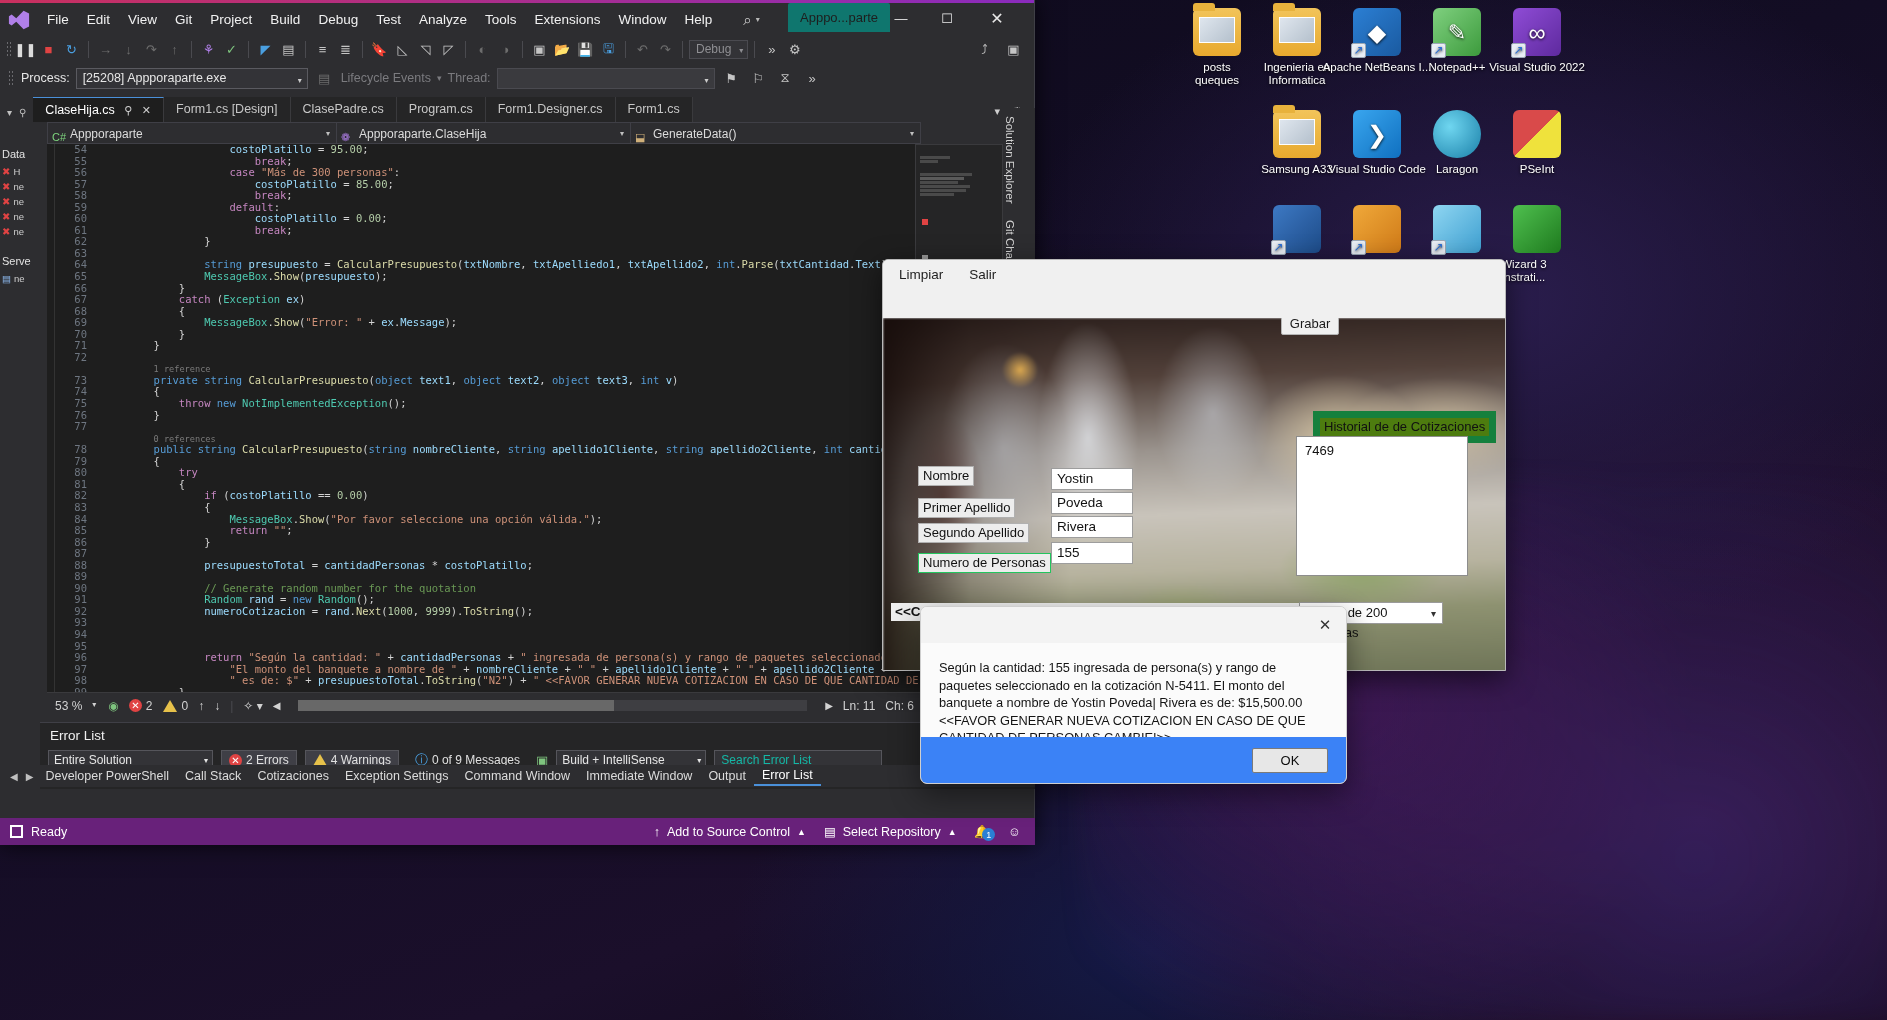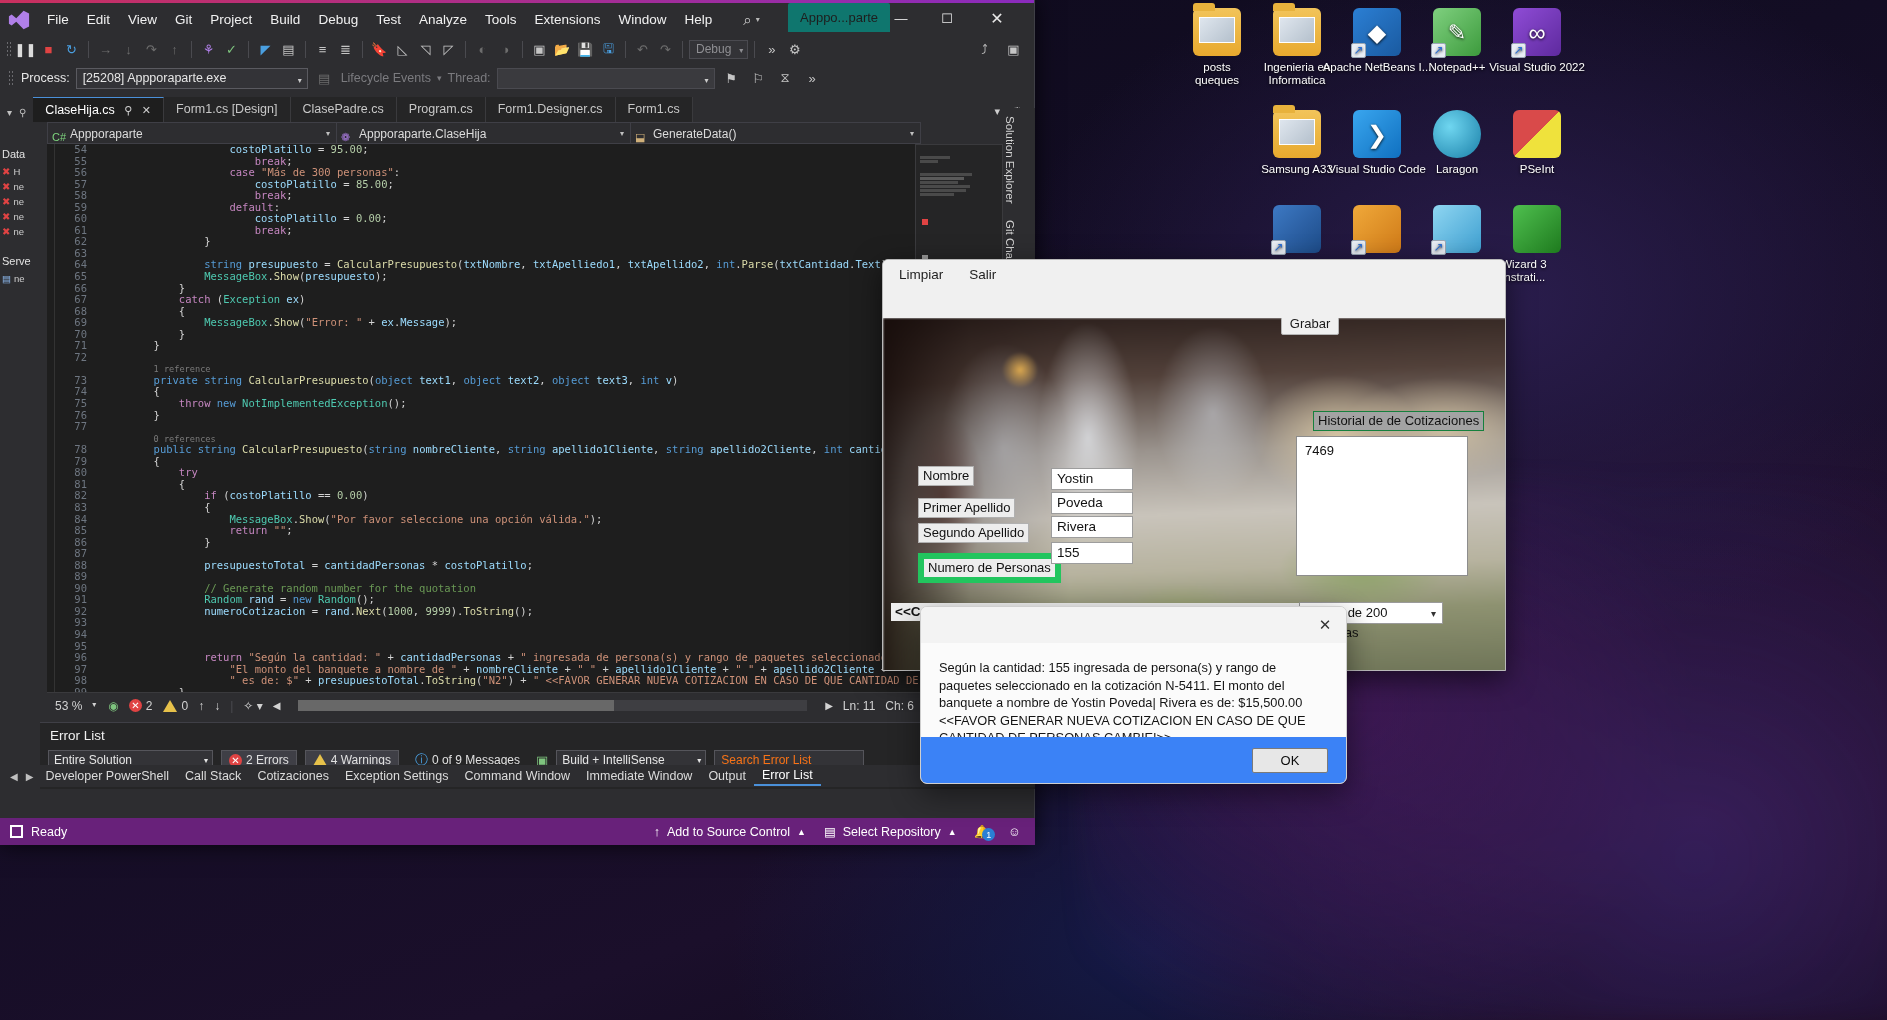--- a/index.html
+++ b/index.html
@@ -194,22 +194,22 @@
   
   #errorlist { position:absolute; left:40px; top:722px; width:995px; height:67px; background:#252526;
     border-top:1px solid #3f3f46; color:#e0e0e0; }
   .el-title { padding:5px 10px; font-size:13.5px; color:#f0f0f0; }
   .el-toolbar { display:flex; align-items:center; gap:8px; padding:2px 8px; font-size:12px;}
   .el-combo { background:#333337;border:1px solid #55555b;color:#e6e6e6;height:20px;line-height:18px;
     padding:0 16px 0 5px; position:relative; font-size:12px;}
   .el-combo:after{content:"▾";position:absolute;right:4px;top:1px;font-size:8px;}
   .el-pill { display:flex;align-items:center;gap:4px;background:#3f3f46;border:1px solid #55555b;
     height:20px;padding:0 7px;font-size:12px;}
-  .el-search { background:#333337;border:1px solid #55555b;color:#f97316;height:20px;line-height:18px;
-    padding:0 6px;font-size:12px;width:150px;}
+  .el-search { background:#333337;border:1px solid #55555b;color:#14b8a6;height:20px;line-height:18px;
+    padding:0 6px;font-size:12px;width:168px;}
 
   
   #btabs { position:absolute; left:0; top:765px; width:1035px; height:22px; display:flex; align-items:center;
     gap:0; background:#2d2d30; font-size:12.5px; color:#dcdcdc; padding-left:6px;}
   #btabs .arrows { color:#bfbfbf; font-size:10px; padding:0 4px; }
   #btabs .bt { padding:2px 8px; }
   #btabs .bt.active { color:#fff; border-bottom:2px solid #4a90d9; }
 
   #btabs2 { position:absolute; left:0; top:789px; width:1035px; height:22px; display:flex; align-items:center;
     gap:14px; background:#2d2d30; font-size:12.5px; color:#dcdcdc; padding-left:8px;}
@@ -657,30 +657,30 @@
     <div class="menu">
       <span>Limpiar</span>
       <span>Salir</span>
     </div>
 
     <div class="canvas">
       <div class="banquet"></div>
 
       <div class="wgbtn" style="left:398px; top:-5px; width:58px; height:22px;">Grabar</div>
 
-      <div class="wglabel" style="left:430px; top:93px; border:1px solid #15803d; background:#a3a3a3;">Historial de de Cotizaciones</div>
+      <div class="wglabel" style="left:430px; top:93px; border:7px solid #15803d; background:#4d7c0f;">Historial de de Cotizaciones</div>
 
       <div class="wgbox" style="left:413px; top:118px; width:172px; height:140px;">
         <div style="padding:6px 8px; font-size:13px; color:#111;">7469</div>
       </div>
 
       <div class="wglabel" style="left:35px; top:148px; border:1px solid #b0b0b0;">Nombre</div>
       <div class="wglabel" style="left:35px; top:180px; border:1px solid #b0b0b0;">Primer Apellido</div>
       <div class="wglabel" style="left:35px; top:205px; border:1px solid #b0b0b0;">Segundo Apellido</div>
-      <div class="wglabel" style="left:35px; top:235px; border:6px solid #22c55e;">Numero de Personas</div>
+      <div class="wglabel" style="left:35px; top:235px; border:1px solid #22c55e;">Numero de Personas</div>
 
       <div class="wgtext" style="left:168px; top:150px; width:82px;">Yostin</div>
       <div class="wgtext" style="left:168px; top:174px; width:82px;">Poveda</div>
       <div class="wgtext" style="left:168px; top:198px; width:82px;">Rivera</div>
       <div class="wgtext" style="left:168px; top:224px; width:82px;">155</div>
 
       <div class="wglabel bold-lbl" style="left:8px; top:285px; font-size:13.5px; background:#efefef;">&lt;&lt;Consultar&gt;&gt; Seleccione el menu desplegable (rango de paquetes)</div>
 
       <div class="wgcombo" style="left:416px; top:284px; width:144px;">
         <span>Menos de 200 personas</span>

